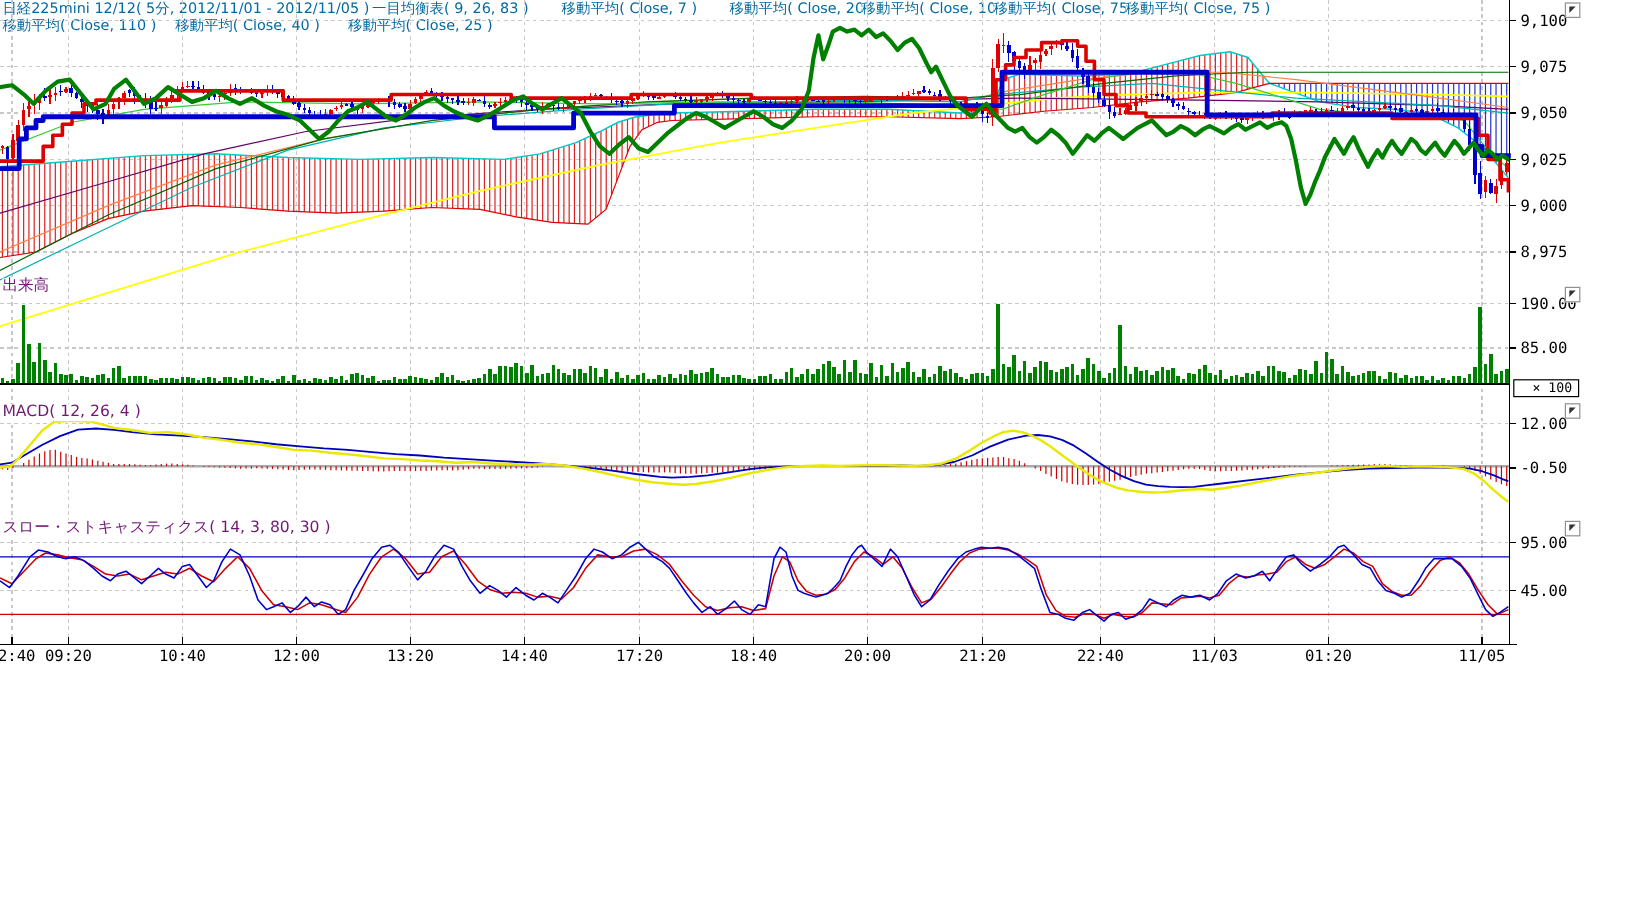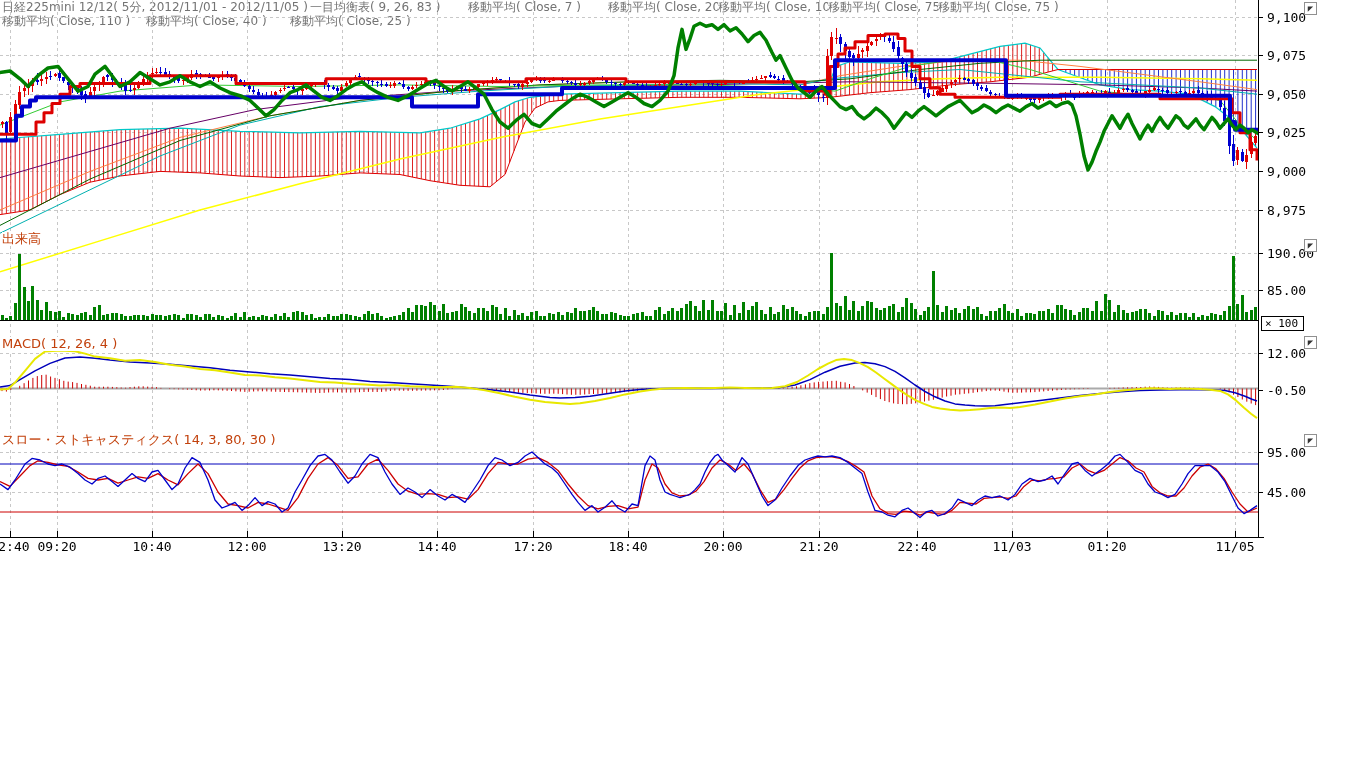--- a/index.html
+++ b/index.html
@@ -1,24 +1,24 @@
 <!DOCTYPE html>
 <html><head>
 <meta charset="utf-8">
 <style>
   html,body{margin:0;padding:0;}
   body{width:1366px;height:768px;background:#fff;overflow:hidden;position:relative;
        font-family:"Liberation Sans", sans-serif;}
-  .hdr-label{position:absolute;font:12px "DejaVu Sans", sans-serif;color:#737373;
+  .hdr-label{position:absolute;font:12px "DejaVu Sans", sans-serif;color:#0369a1;
              background:#fff;white-space:pre;line-height:13px;}
-  .panel-label{position:absolute;font:13px "DejaVu Sans", sans-serif;color:#c2410c;
+  .panel-label{position:absolute;font:13px "DejaVu Sans", sans-serif;color:#701a75;
                background:#fff;white-space:pre;line-height:14px;z-index:3;}
   .mult-badge{position:absolute;left:1261px;top:316px;width:38px;height:13px;
               border:1px solid #000;background:#fff;font:11px "DejaVu Sans Mono", monospace;
-              color:#000;padding-left:3px;line-height:13px;z-index:3;}
+              color:#000;padding-left:15px;line-height:13px;z-index:3;}
   .resize-icon{position:absolute;width:11px;height:11px;border:1px solid #909090;
                background:#fff;z-index:3;text-align:center;}
   .resize-icon span{font-size:7px;line-height:11px;color:#333;display:block;}
   #chart-svg{position:absolute;left:0;top:0;z-index:1;}
 </style>
 </head>
 <body>
 
 <svg id="chart-svg" width="1366" height="560">
   <g id="g-grid" shape-rendering="crispEdges">

